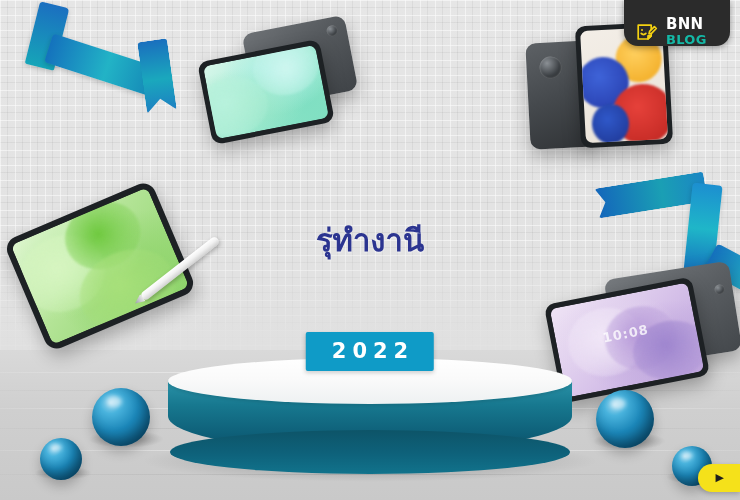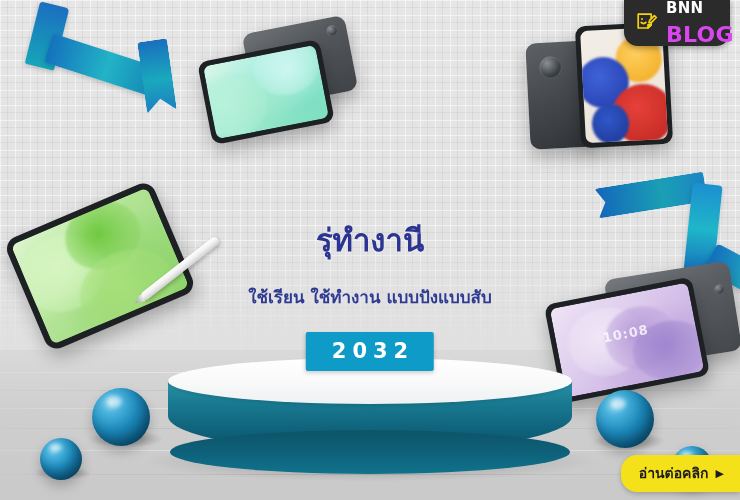--- a/index.html
+++ b/index.html
@@ -113,27 +113,27 @@
     text-shadow:0 1px 2px rgba(255,255,255,.6);}
   .tagline{position:absolute;left:0;right:0;top:289px;text-align:center;
     font-size:17px;font-weight:bold;color:#2f3a92;line-height:1;}
   .year-badge{position:absolute;left:50%;transform:translateX(-50%);top:332px;
     background:#0f9bc7;color:#ffffff;font-size:21px;font-weight:bold;
     letter-spacing:6px;padding:7px 20px 8px 26px;border-radius:2px;
     box-shadow:0 2px 4px rgba(0,0,0,.18);}
 
   
   .logo{position:absolute;right:10px;top:0;width:106px;height:46px;
-    background:#2b2b2b;border-radius:0 0 14px 14px;display:flex;align-items:center;
+    background:#2b2b2b;border-radius:0 0 14px 14px;display:flex;align-items:flex-end;
     gap:7px;padding:0 20px 0 11px;box-sizing:border-box;
     box-shadow:0 2px 6px rgba(0,0,0,.35);}
   .logo-mark{width:24px;height:24px;flex:0 0 24px;}
   .logo-text{display:flex;flex-direction:column;line-height:1;}
   .logo-bnn{color:#ffffff;font-size:15px;font-weight:bold;letter-spacing:.3px;}
-  .logo-blog{color:#d946ef;font-size:22px;font-weight:bold;letter-spacing:.3px;margin-top:8px;}
+  .logo-blog{color:#14b8a6;font-size:13px;font-weight:bold;letter-spacing:.3px;margin-top:1px;}
 
   
   .cta{position:absolute;right:0;bottom:8px;background:#f5e11a;color:#1d1d1d;
     font-size:14px;font-weight:bold;padding:7px 16px 8px 18px;
     border-radius:16px 0 0 16px;box-shadow:0 2px 5px rgba(0,0,0,.22);
     display:flex;align-items:center;gap:7px;cursor:pointer;}
   .cta .play{font-size:11px;}
 </style>
 </head>
 <body>
@@ -248,37 +248,35 @@
   <div class="sphere-shadow" style="left:34px;top:466px;width:58px;height:14px;"></div>
   <div class="sphere" style="left:40px;top:438px;width:42px;height:42px;"></div>
 
   <div class="sphere-shadow" style="left:592px;top:432px;width:74px;height:18px;"></div>
   <div class="sphere" style="left:596px;top:390px;width:58px;height:58px;"></div>
 
   <div class="sphere-shadow" style="left:666px;top:470px;width:56px;height:14px;"></div>
   <div class="sphere" style="left:672px;top:446px;width:40px;height:40px;"></div>
 
   <div class="subhead">รุ่ทำงานี</div>
-  <div class="tagline">ใช้เรียน ใช้ทำงาน แบบปังแบบสับ</div>
-  <div class="year-badge">2032</div>
+  <div class="year-badge">2022</div>
 
   <div class="logo">
     <span class="logo-mark">
       <svg viewBox="0 0 24 24" width="24" height="24" fill="none" stroke="#f5d211" stroke-width="1.7" stroke-linecap="round" stroke-linejoin="round">
         <path d="M3.2 3.2h13v10.6l-3.2 3.2H3.2z"></path>
         <path d="M13 13.8h3.2L13 17z"></path>
         <circle cx="7" cy="8" r="1" fill="#f5d211" stroke="none"></circle>
         <path d="M6.2 11.4c1.3 1.5 3.4 1.5 4.7 0"></path>
         <path d="M14.6 9.4 19.4 4.6l1.9 1.9-4.8 4.8-2.5.6z" fill="#2b2b2b"></path>
       </svg>
     </span>
     <span class="logo-text">
       <span class="logo-bnn">BNN</span>
       <span class="logo-blog">BLOG</span>
     </span>
   </div>
 
   <div class="cta">
-    <span>อ่านต่อคลิก</span>
     <span class="play">▶</span>
   </div>
 
 </div>
 
 </body></html>

